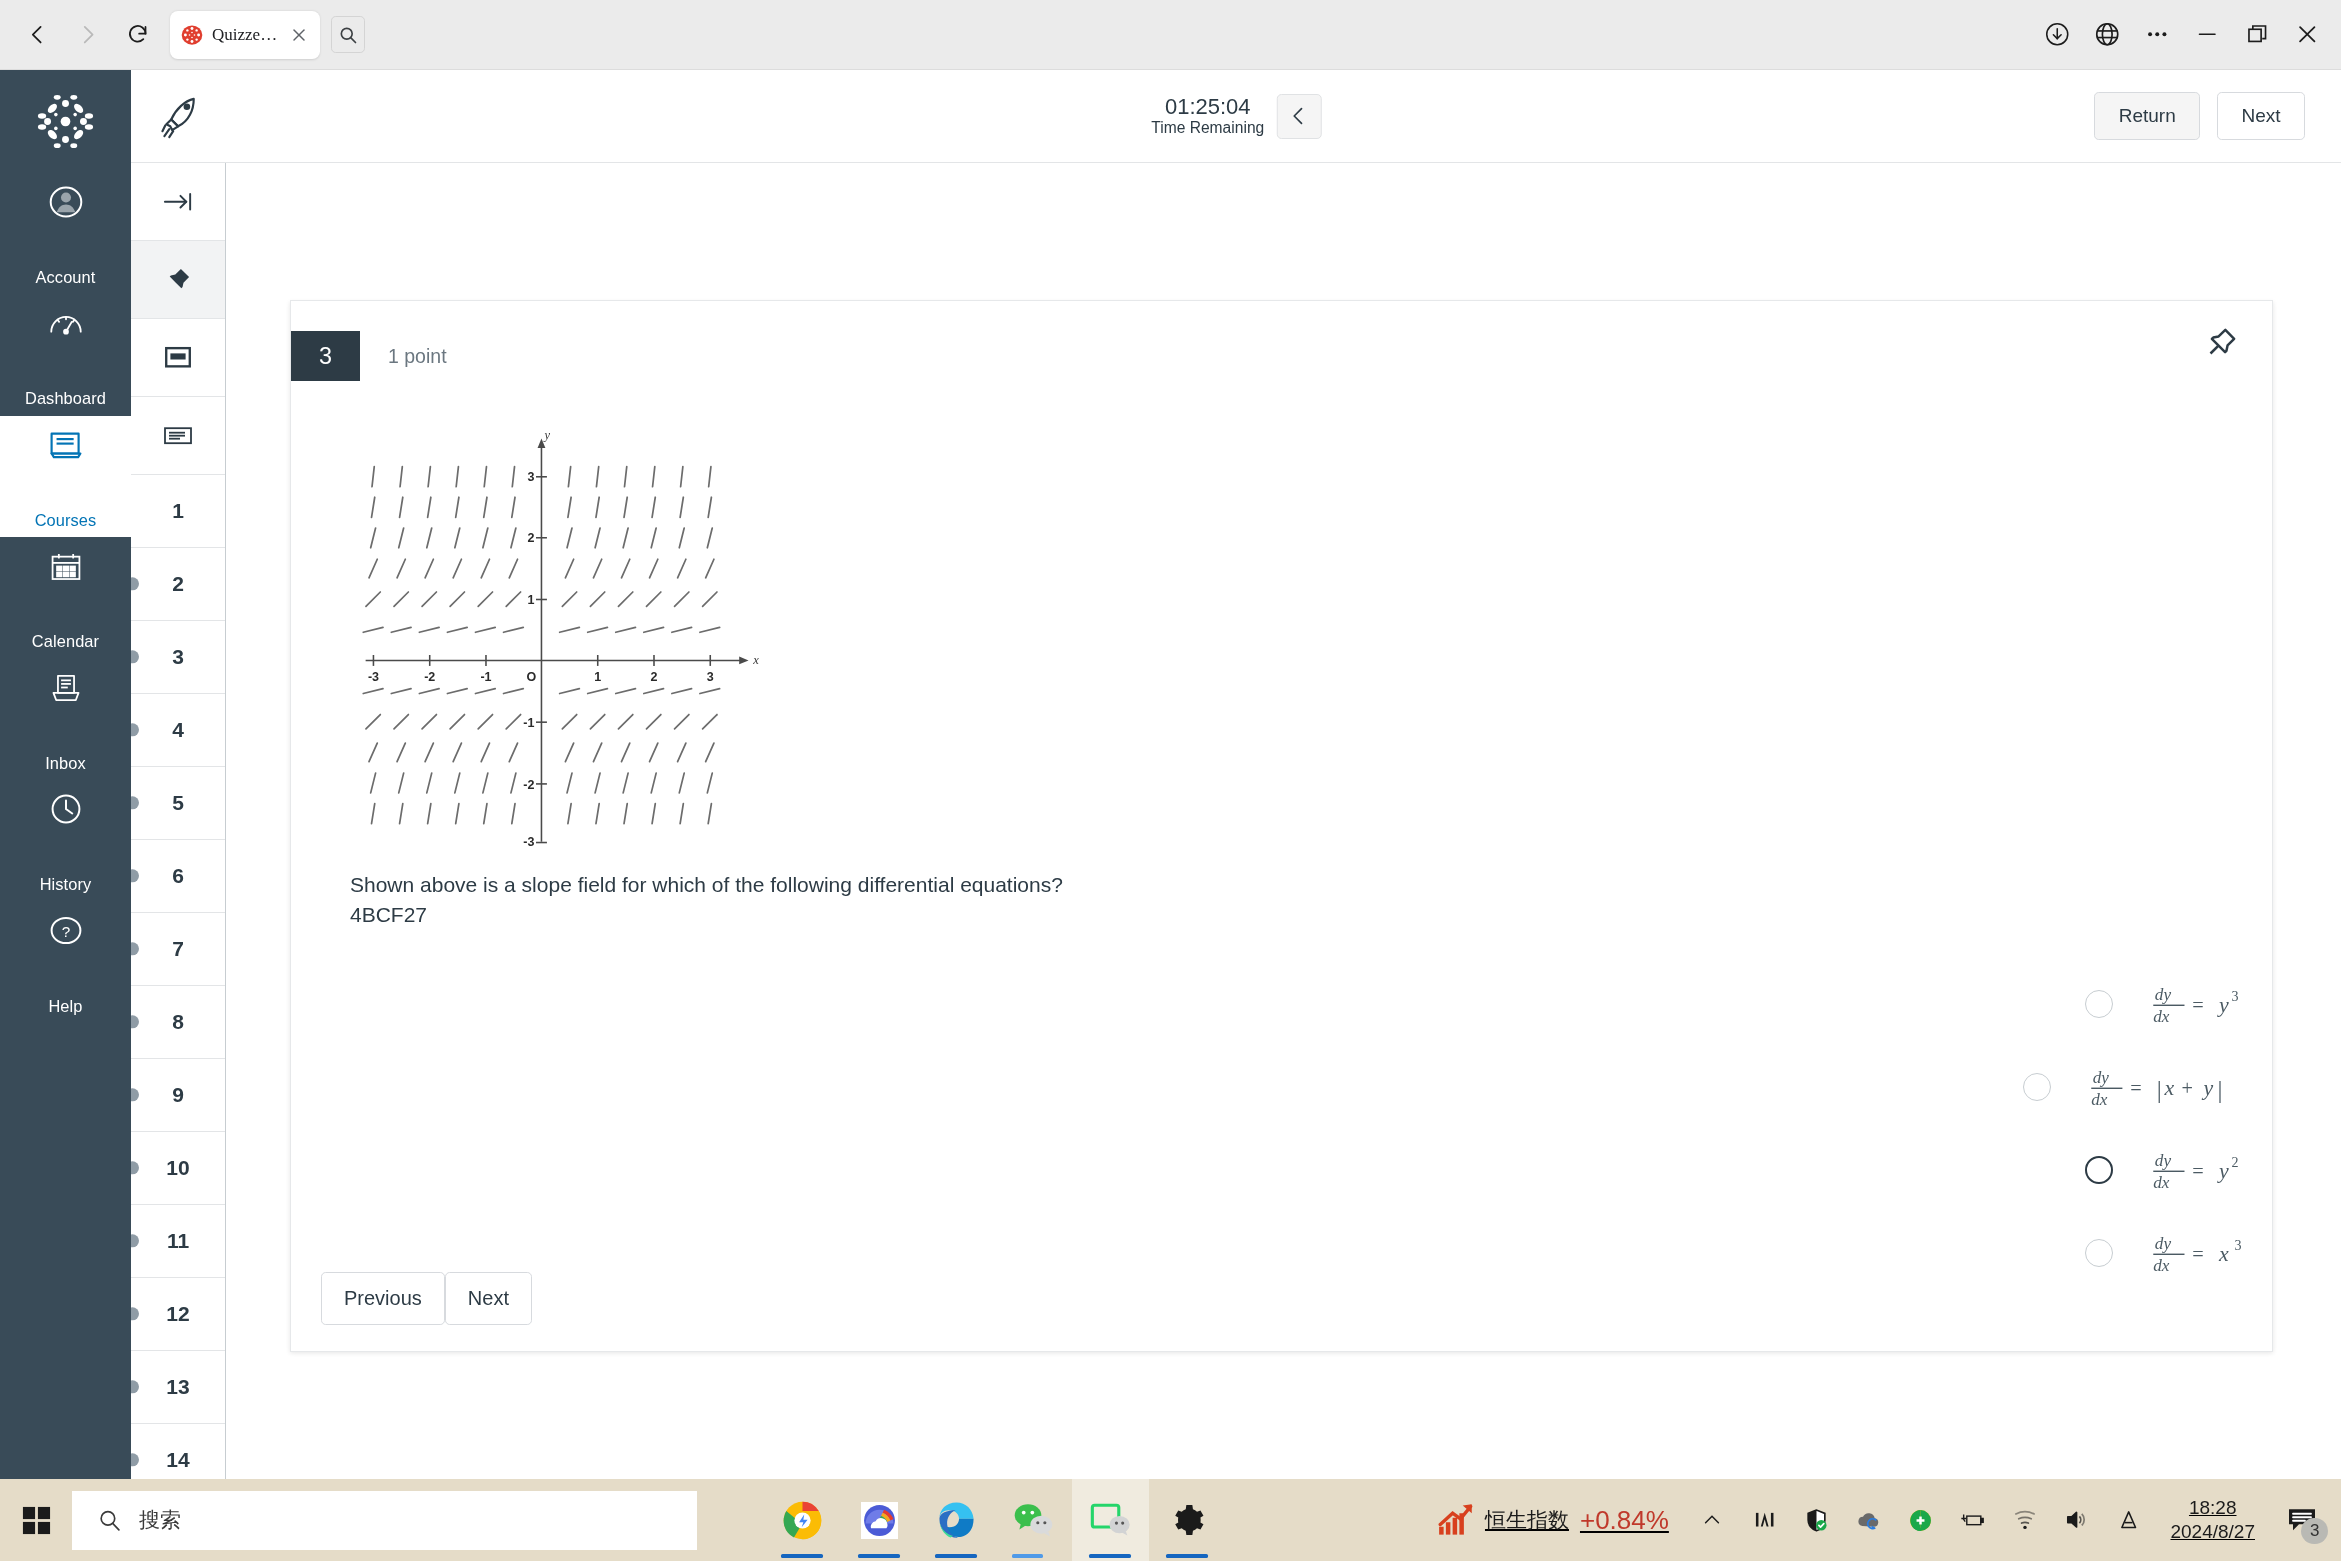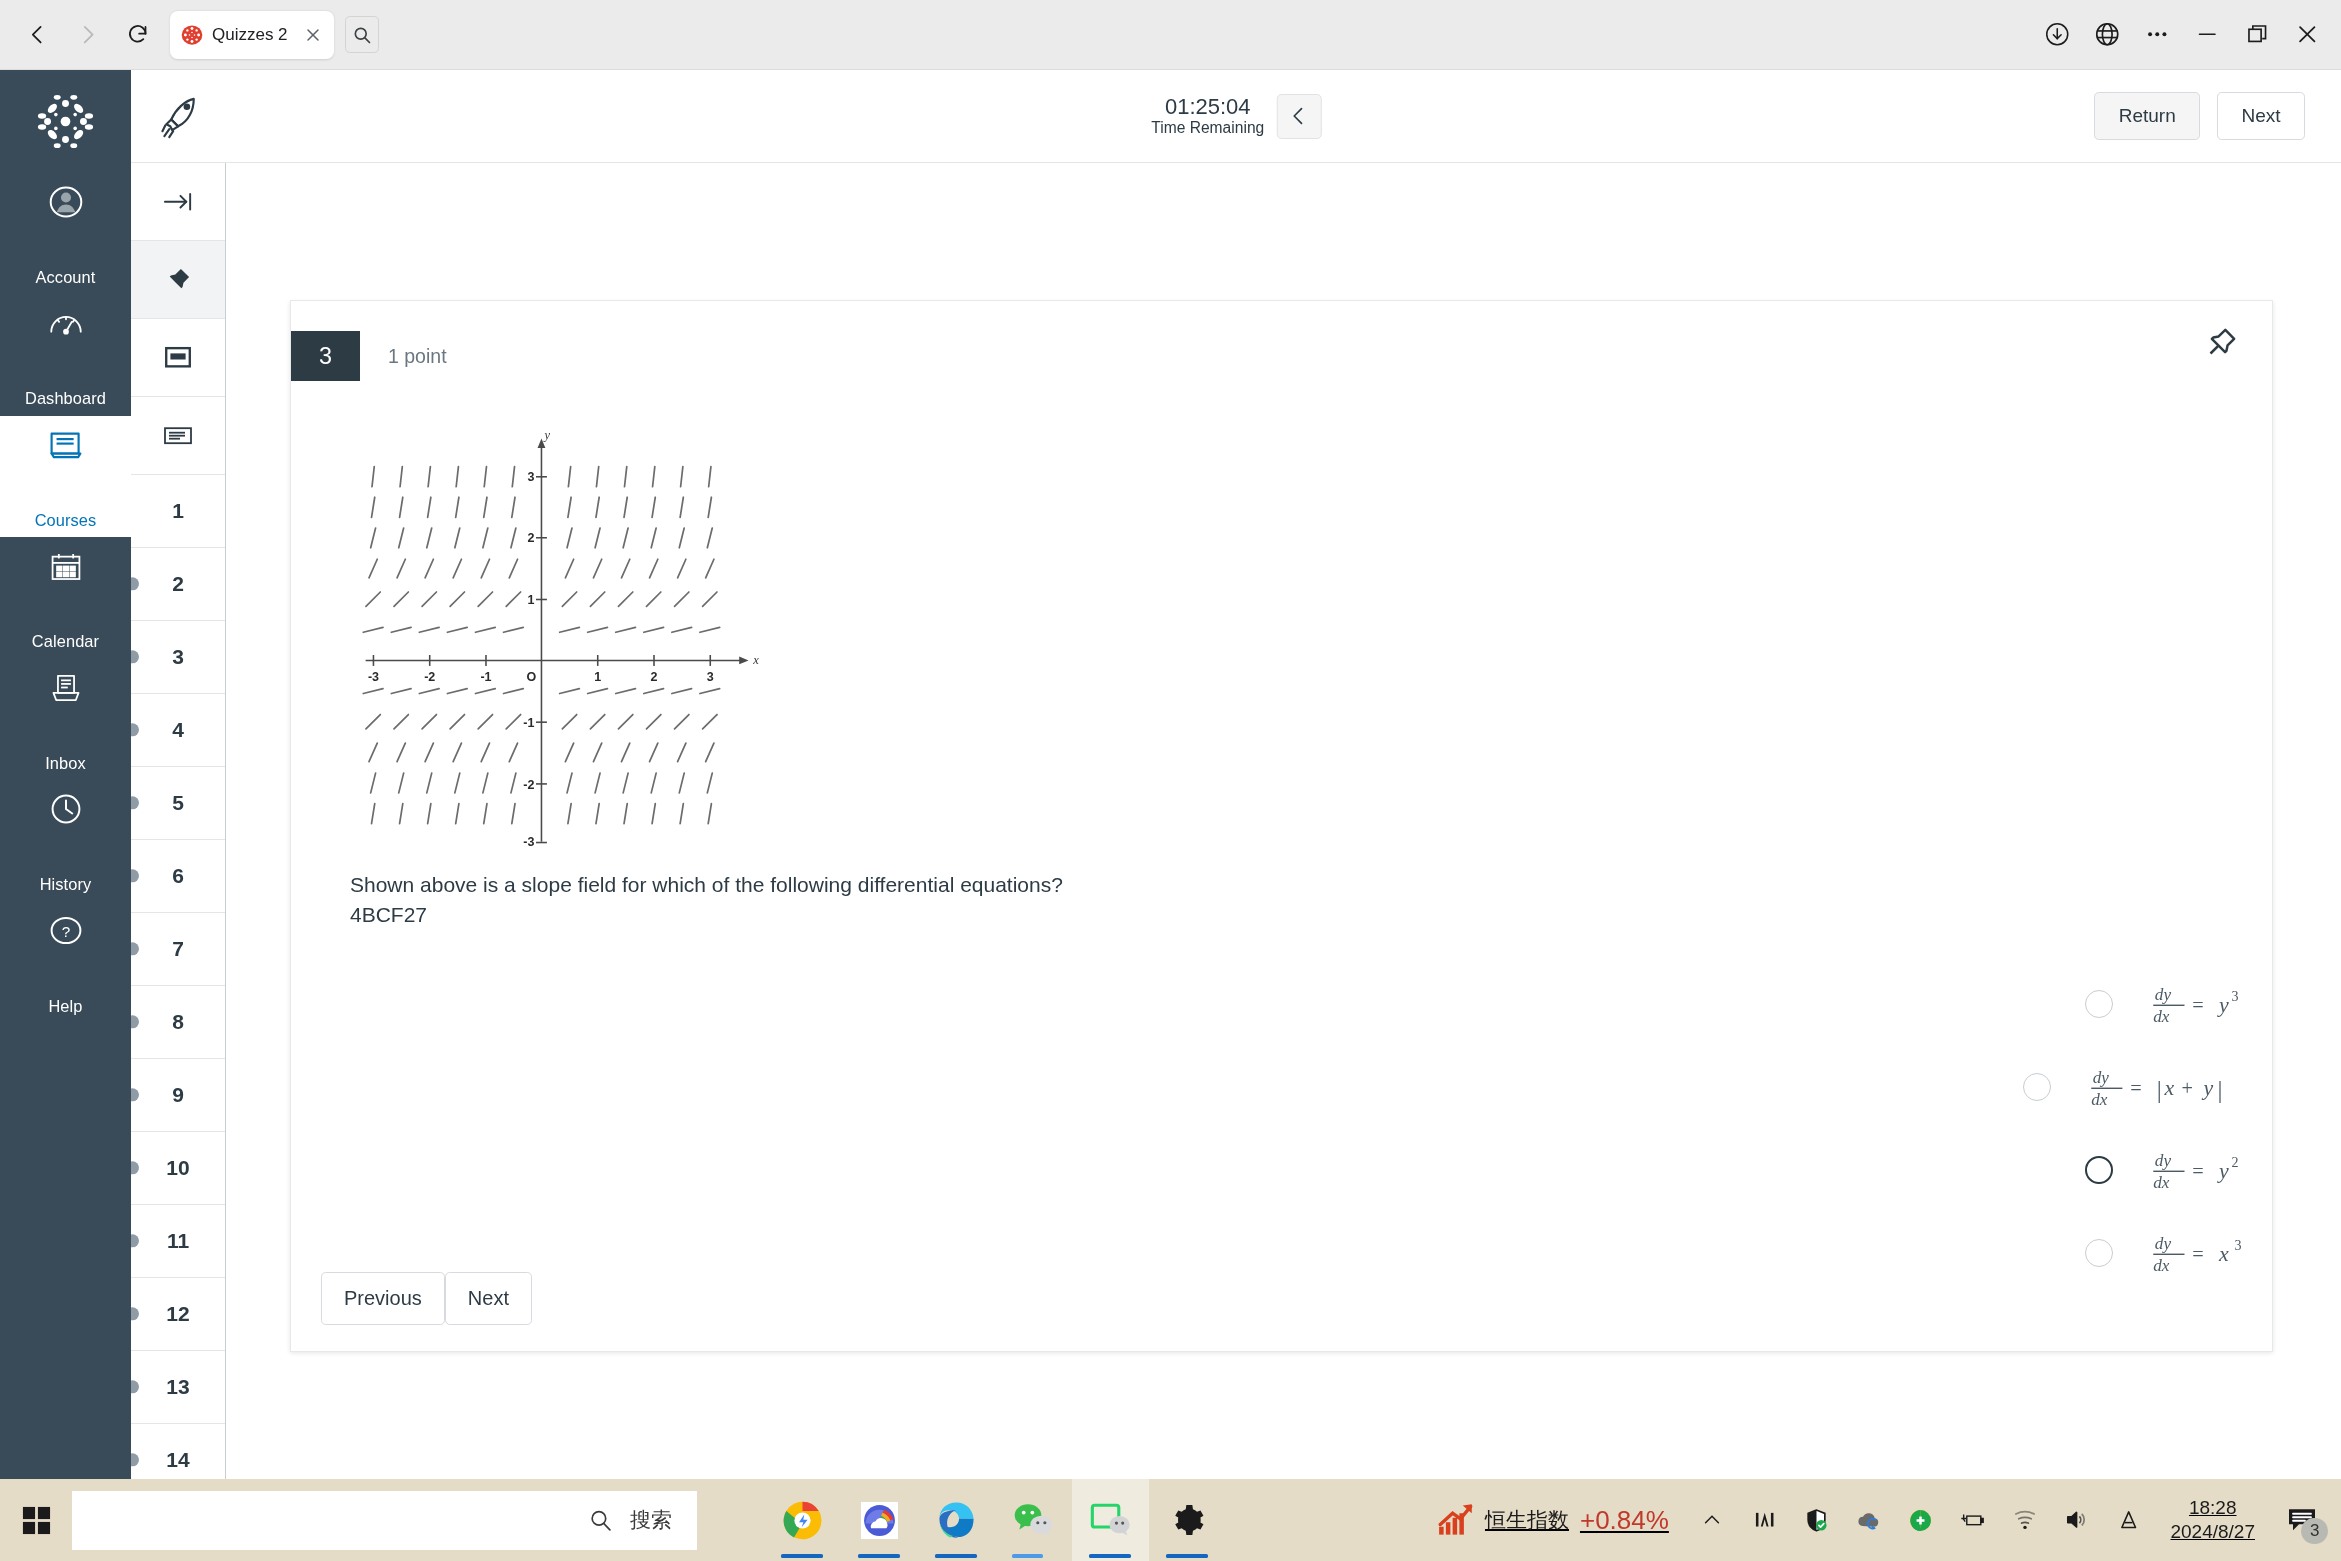--- a/index.html
+++ b/index.html
@@ -22,25 +22,26 @@
   .nav-btn {
     width: 42px; height: 42px; border-radius: 4.7px;
     display: flex; align-items: center; justify-content: center;
     color: #1c1c1c;
   }
   .nav-btn.disabled { color: #b9b9b9; }
   .nav-btn svg { display: block; }
 
   .tab {
     margin-left: 11px;
-    width: 164px; height: 48px;
+    width: 150px; height: 48px;
     background: #ffffff; border-radius: 7.8px;
     display: flex; align-items: center; padding: 0 11px;
     box-shadow: 0 0.8px 2.3px rgba(0,0,0,.12);
     gap: 9.4px;
+    font-family: Liberation Serif, serif;
   }
   .tab-favicon { width: 22px; height: 22px; flex: 0 0 auto; }
   .tab-title {
     flex: 1; font-size: 17px; color: #202124;
     white-space: nowrap; overflow: hidden; text-overflow: ellipsis;
   }
   .tab-close { width: 20px; height: 20px; color: #5f6368; flex: 0 0 auto; }
   .tab-search-btn {
     margin-left: 11px; width: 34px; height: 37px;
     border: 0.8px solid #d4d4d4; border-radius: 4.7px; background: #ebebeb;
@@ -193,21 +194,21 @@
 
   
   .taskbar {
     position: absolute; left: 0; bottom: 0; width: 2342px; height: 82px;
     background: #e5dcc8;
     display: flex; align-items: center;
   }
   .tb-start { width: 72px; display: flex; align-items: center; justify-content: center; }
   .tb-search {
     width: 625px; height: 59px; background: #ffffff;
-    display: flex; align-items: center; gap: 17px; padding: 0 25px; justify-content: flex-end;
+    display: flex; align-items: center; gap: 17px; padding: 0 25px;
   }
   .tb-search-ph { font-size: 21px; color: #3a3a3a; }
   .tb-apps { display: flex; align-items: center; margin-left: 67px; gap: 0; }
   .tb-app {
     position: relative; width: 77px; height: 82px;
     display: flex; align-items: center; justify-content: center;
   }
   .tb-app.active { background: rgba(255,255,255,.42); }
   .tb-app .underline {
     position: absolute; bottom: 3.1px; left: 17px; width: 42px; height: 3.9px;

